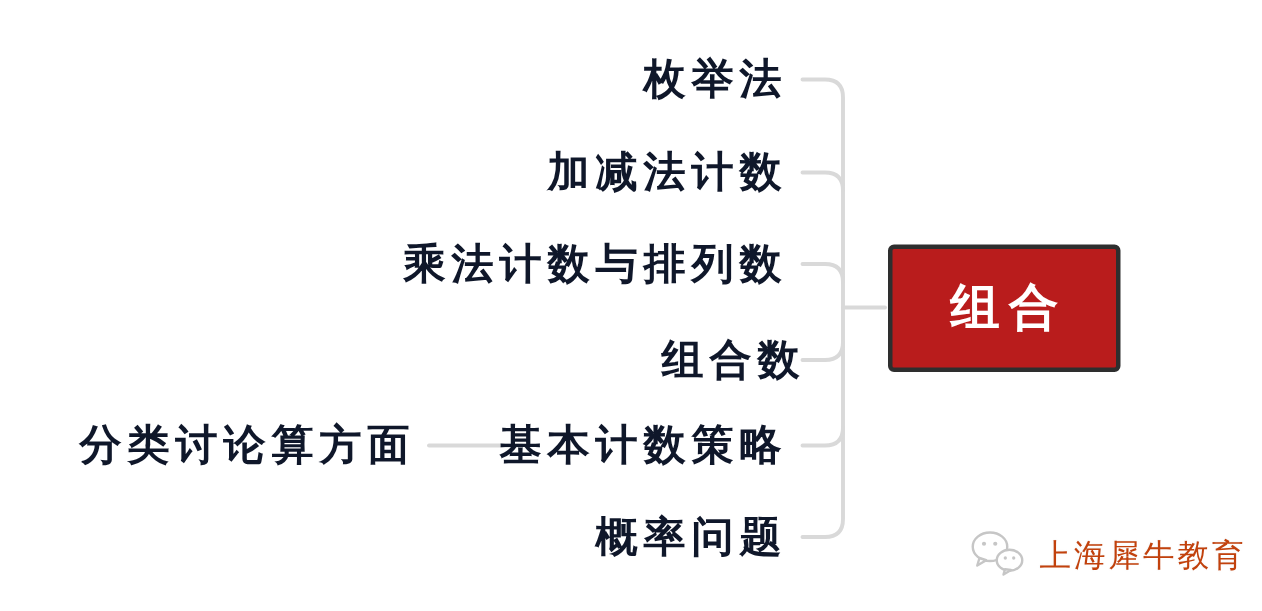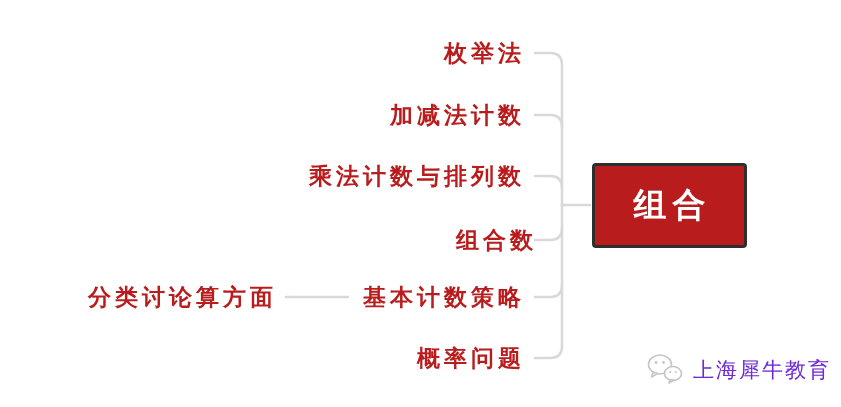--- a/index.html
+++ b/index.html
@@ -13,22 +13,22 @@
   }
   .connectors {
     position: absolute;
     left: 0; top: 0;
     width: 841px; height: 407px;
   }
   .connectors path { fill: none; stroke: #d9d9d9; stroke-width: 2.6; stroke-linecap: round; }
   .branch-label {
     position: absolute;
     transform: translateY(-50%);
-    color: #b91c1c;
-    font-size: 23px;
+    color: #0f172a;
+    font-size: 28px;
     font-weight: 600;
     letter-spacing: 4px;
     white-space: nowrap;
     text-align: left;
   }
   .central-node {
     position: absolute;
     left: 592px; top: 163px;
     width: 155px; height: 85px;
     box-sizing: border-box;
@@ -48,21 +48,21 @@
     position: absolute;
     top: 349px;
     right: 10px;
     height: 42px;
     display: flex;
     align-items: center;
     gap: 7px;
   }
   .wm-icon { display: inline-flex; }
   .wm-text {
-    color: #6d28d9;
+    color: #c2410c;
     font-size: 21px;
     letter-spacing: 2px;
     font-family: Liberation Serif, serif;
     text-shadow: 1px 1px 0 #ffffff, 0 0 1px rgba(160,160,160,0.35);
     white-space: nowrap;
   }
 </style>
 </head>
 <body>
 

